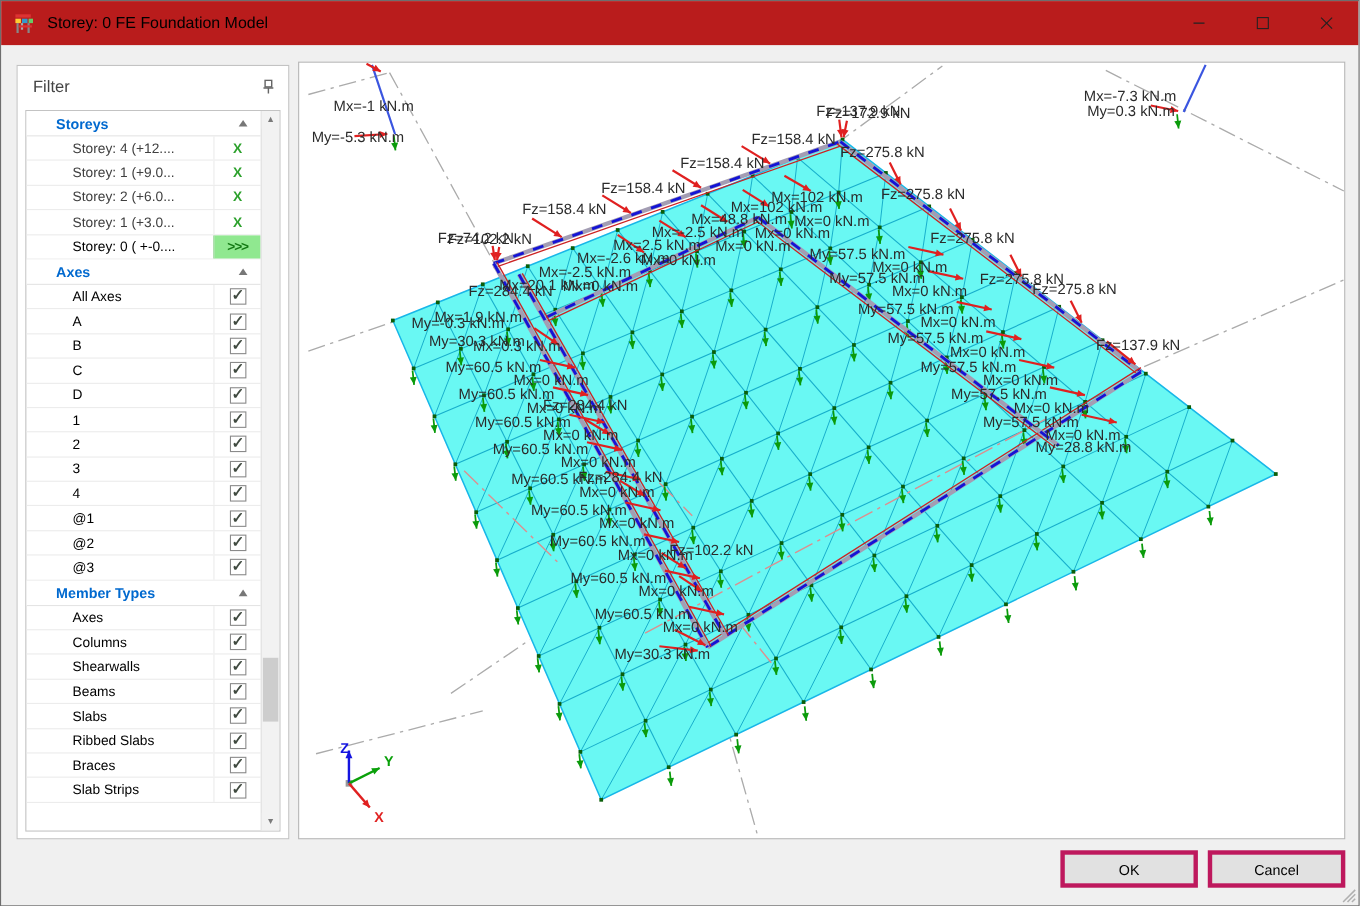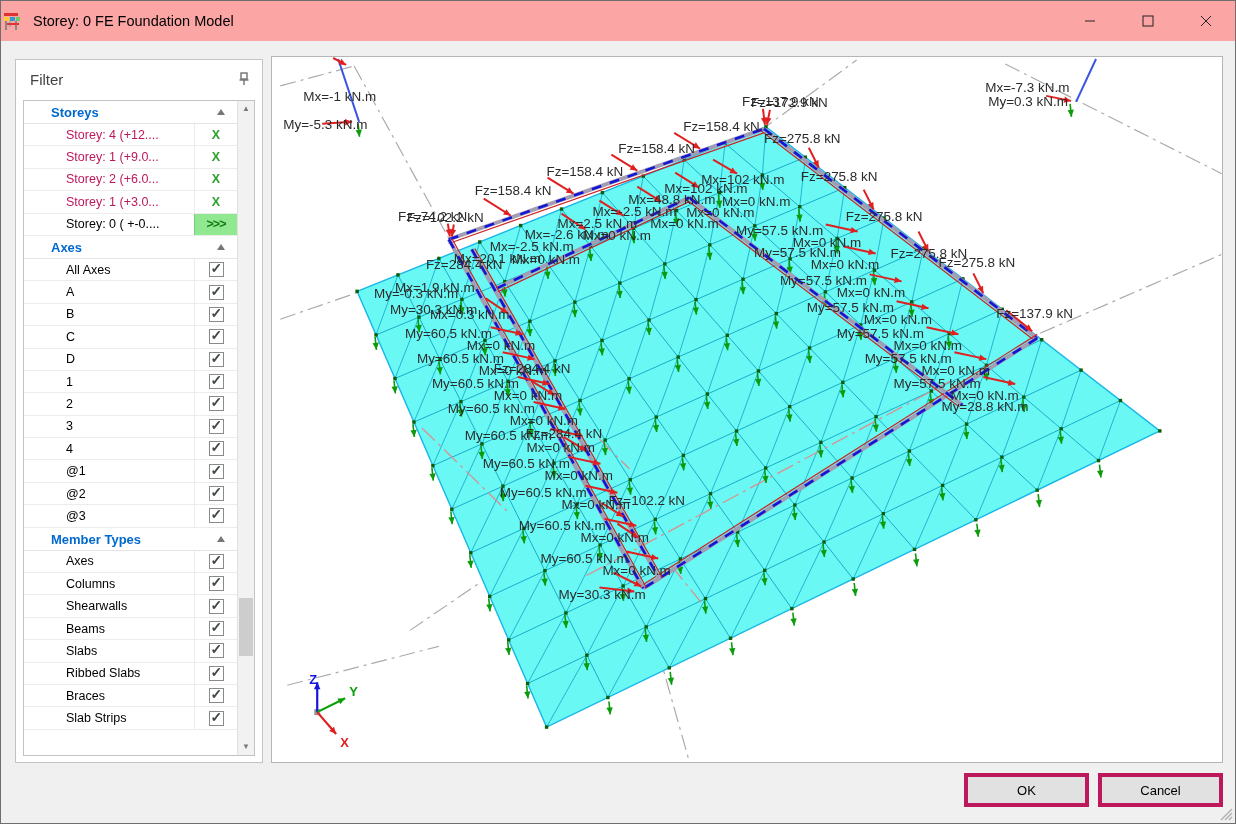--- a/index.html
+++ b/index.html
@@ -3,22 +3,22 @@
 <meta charset="utf-8">
 <style>
   * { margin:0; padding:0; box-sizing:border-box; }
   html,body { background:#888; }
   body { font-family:"Liberation Sans", sans-serif; }
   .window{
     position:relative; width:1236px; height:824px; background:#f0f0f0;
     border:1px solid #6e6e6e; overflow:hidden;
   }
   .titlebar{
-    position:absolute; left:0; top:0; width:100%; height:40px; background:#fca5a5;
-    display:flex; align-items:center; 
+    position:absolute; left:0; top:0; width:100%; height:40px; background:#b91c1c;
+    display:flex; align-items:center; padding-left:10px;
   }
   .app-icon{ width:24px; height:24px; margin-right:8px; }
   .title-text{ font-size:14.5px; color:#000; }
   .win-controls{ position:absolute; right:0; top:0; height:40px; display:flex; }
   .win-btn{ width:58px; height:40px; background:transparent; border:none; display:flex; align-items:center; justify-content:center; color:#222; }
   .win-btn svg{ display:block; }
   .filter-panel{
     position:absolute; left:14px; top:58px; width:248px; height:704px;
     background:#fff; border:1px solid #c3c3c3;
   }
@@ -35,21 +35,21 @@
     color:#0069cf; font-weight:bold; font-size:13px; border-bottom:1px solid #e4e4e4;
     background:#fff;
   }
   .sec-header .tri{ position:absolute; right:12px; top:8px; width:0; height:0;
     border-left:4px solid transparent; border-right:4px solid transparent; border-bottom:6px solid #777; }
   .row{
     position:relative; height:22.4px; border-bottom:1px solid #ececec; font-size:12.5px;
     display:flex; align-items:center;
   }
   .row .lbl{ padding-left:42px; color:#000; white-space:nowrap; }
-  .row.muted .lbl{ color:#be185d; }
+  .row.muted .lbl{ color:#404040; }
   .row .markcol{
     position:absolute; left:170px; right:0; top:0; bottom:0; border-left:1px solid #ececec;
     display:flex; align-items:center; justify-content:center;
   }
   .x-mark{ color:#2da12d; font-weight:bold; font-size:12.5px; }
   .more-mark{
     background:#90e890; color:#157a15; font-weight:bold; letter-spacing:-1px;
     width:100%; height:100%; display:flex; align-items:center; justify-content:center; font-size:12.5px;
   }
   .row.selected .markcol{ border-left:1px solid #7cc97c; }

